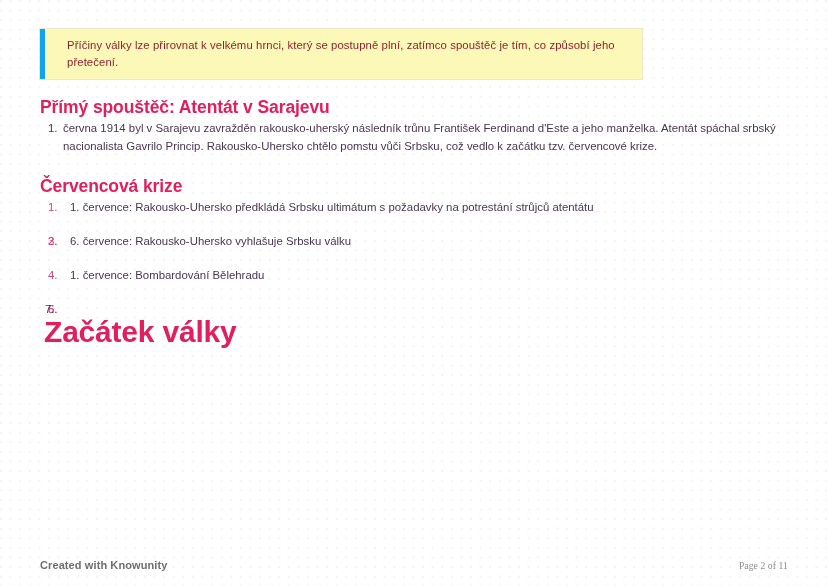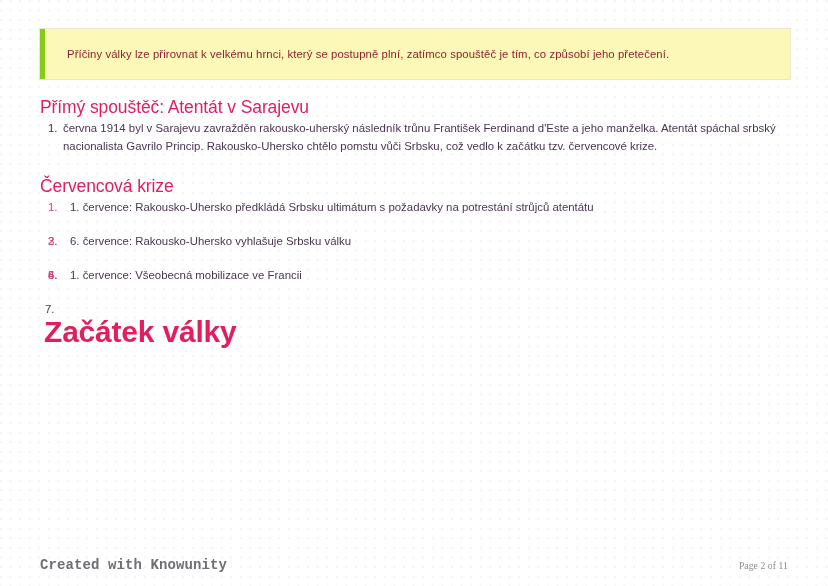--- a/index.html
+++ b/index.html
@@ -32,23 +32,23 @@
   .content {
     position: absolute;
     left: 40px;
     top: 29px;
     width: 750px;
   }
 
   
   .callout {
     background: #fbf8b8;
-    border-left: 5px solid #84cc16;
+    border-left: 5px solid #0ea5e9;
     box-sizing: border-box;
-    width: 750px;
+    width: 602px;
     min-height: 50px;
     display: flex;
     align-items: center;
     padding: 6px 14px 6px 22px;
     box-shadow: 0 0 0 1px rgba(220,214,160,0.55);
   }
   .callout-text {
     color: #8e2230;
     font-size: 11.3px;
     line-height: 1.5;
@@ -60,21 +60,21 @@
     color: #e01f5c;
     font-size: 30px;
     font-weight: bold;
     letter-spacing: -0.2px;
     margin: 4px;
     line-height: 1.2;
   }
   .h2 {
     color: #e01f5c;
     font-size: 17.5px;
-    font-weight: normal;
+    font-weight: bold;
     letter-spacing: -0.1px;
     margin: 0;
     line-height: 1.25;
   }
   .h3 {
     color: #e01f5c;
     font-size: 16px;
     font-weight: bold;
     letter-spacing: -0.1px;
     margin: 0;
@@ -138,22 +138,22 @@
     right: 0;
     bottom: 12px;
     height: 18px;
     display: flex;
     align-items: center;
     justify-content: space-between;
     padding: 0 40px;
     box-sizing: border-box;
   }
   .footer-brand {
-    font-family: Liberation Mono, monospace;
-    font-size: 14px;
+    font-family: Liberation Sans, sans-serif;
+    font-size: 11px;
     font-weight: bold;
     color: #6e6e74;
     letter-spacing: 0.1px;
   }
   .footer-page {
     font-family: "Liberation Serif", serif;
     font-size: 9.6px;
     color: #8b8b91;
     letter-spacing: 0.1px;
   }
@@ -196,27 +196,27 @@
       </li>
       <li>
         <span class="marker">2.</span>
       </li>
       <li>
         <span class="marker">3.</span>
         <span class="li-text">6. července: Rakousko-Uhersko vyhlašuje Srbsku válku</span>
       </li>
       <li>
         <span class="marker">4.</span>
+        <span class="li-text">1. července: Bombardování Bělehradu</span>
       </li>
       <li>
         <span class="marker">5.</span>
       </li>
       <li>
         <span class="marker">6.</span>
-        <span class="li-text">1. července: Všeobecná mobilizace ve Francii</span>
       </li>
     </ol>
 
     <ol class="doc-list list-trailing sp-trailing">
       <li>
         <span class="marker">7.</span>
       </li>
     </ol>
 
     <h1 class="h1 sp-h1-top">Začátek války</h1>

